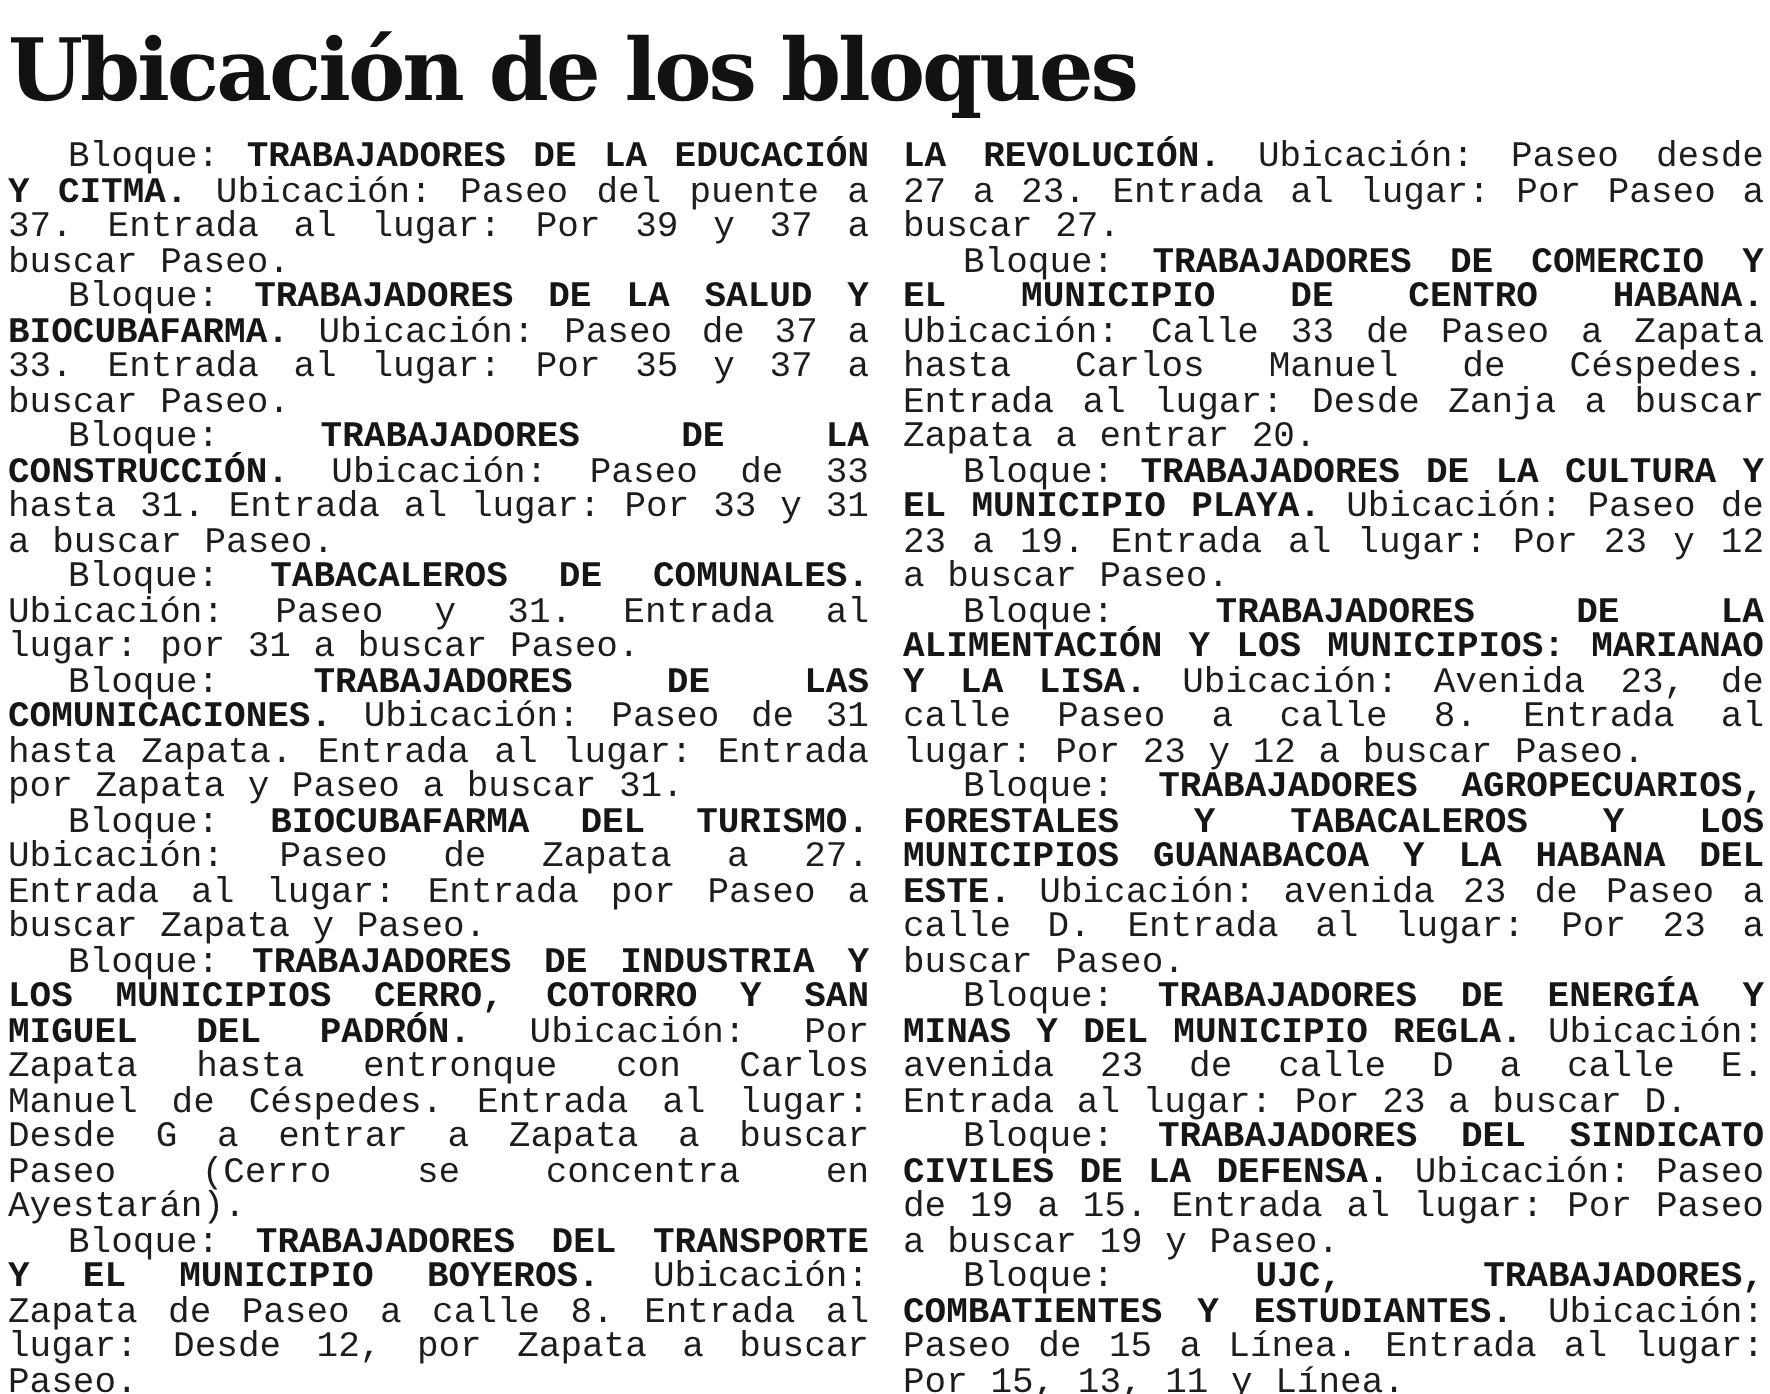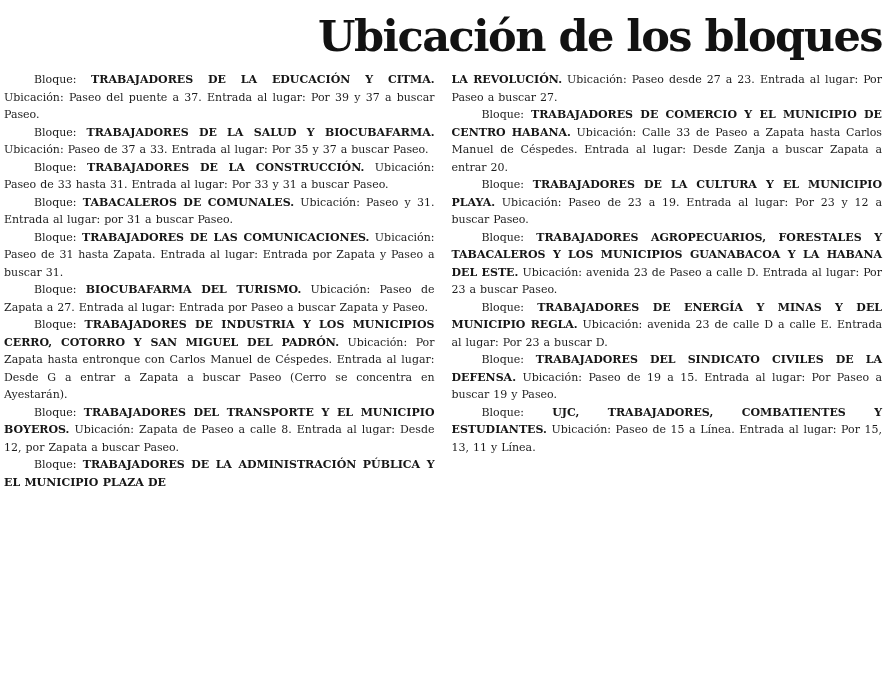--- a/index.html
+++ b/index.html
@@ -21,40 +21,41 @@
     height: 697px;
     padding: 12px 3px 0 4px;
     background: #ffffff;
   }
   .headline {
     font-family: "DejaVu Serif", serif;
     font-weight: 700;
     font-size: 43px;
     line-height: 1.12;
     letter-spacing: -1.5px;
-    text-align: right;
+    text-align: left;
     color: #121212;
     margin: 0 0 11px 0;
   }
   .columns {
     display: flex;
     gap: 17px;
   }
   .col {
     flex: 1 1 0;
     min-width: 0;
   }
   p.entry {
     margin: 0;
-    font-size: 11px;
+    font-size: 18px;
     line-height: 17.5px;
     text-align: justify;
     text-indent: 30px;
     word-spacing: 0.5px;
     color: #1d1d1d;
+    font-family: Liberation Mono, monospace;
   }
   p.entry.continued {
     text-indent: 0;
   }
   p.entry b {
     font-weight: 700;
     color: #161616;
   }
 </style>
 </head>
@@ -72,19 +73,20 @@
         <p class="entry"><span>Bloque: </span><b>TRABAJADORES DE LAS COMUNICACIONES.</b><span> Ubicación: Paseo de 31 hasta Zapata. Entrada al lugar: Entrada por Zapata y Paseo a buscar 31.</span></p>
         <p class="entry"><span>Bloque: </span><b>BIOCUBAFARMA DEL TURISMO.</b><span> Ubicación: Paseo de Zapata a 27. Entrada al lugar: Entrada por Paseo a buscar Zapata y Paseo.</span></p>
         <p class="entry"><span>Bloque: </span><b>TRABAJADORES DE INDUSTRIA Y LOS MUNICIPIOS CERRO, COTORRO Y SAN MIGUEL DEL PADRÓN.</b><span> Ubicación: Por Zapata hasta entronque con Carlos Manuel de Céspedes. Entrada al lugar: Desde G a entrar a Zapata a buscar Paseo (Cerro se concentra en Ayestarán).</span></p>
         <p class="entry"><span>Bloque: </span><b>TRABAJADORES DEL TRANSPORTE Y EL MUNICIPIO BOYEROS.</b><span> Ubicación: Zapata de Paseo a calle 8. Entrada al lugar: Desde 12, por Zapata a buscar Paseo.</span></p>
         <p class="entry"><span>Bloque: </span><b>TRABAJADORES DE LA ADMINISTRACIÓN PÚBLICA Y EL MUNICIPIO PLAZA DE</b></p>
       </div>
     <div class="col">
         <p class="entry continued"><b>LA REVOLUCIÓN.</b><span> Ubicación: Paseo desde 27 a 23. Entrada al lugar: Por Paseo a buscar 27.</span></p>
         <p class="entry"><span>Bloque: </span><b>TRABAJADORES DE COMERCIO Y EL MUNICIPIO DE CENTRO HABANA.</b><span> Ubicación: Calle 33 de Paseo a Zapata hasta Carlos Manuel de Céspedes. Entrada al lugar: Desde Zanja a buscar Zapata a entrar 20.</span></p>
         <p class="entry"><span>Bloque: </span><b>TRABAJADORES DE LA CULTURA Y EL MUNICIPIO PLAYA.</b><span> Ubicación: Paseo de 23 a 19. Entrada al lugar: Por 23 y 12 a buscar Paseo.</span></p>
+        <p class="entry"><span>Bloque: </span><b>TRABAJADORES DE LA ALIMENTACIÓN Y LOS MUNICIPIOS: MARIANAO Y LA LISA.</b><span> Ubicación: Avenida 23, de calle Paseo a calle 8. Entrada al lugar: Por 23 y 12 a buscar Paseo.</span></p>
         <p class="entry"><span>Bloque: </span><b>TRABAJADORES AGROPECUARIOS, FORESTALES Y TABACALEROS Y LOS MUNICIPIOS GUANABACOA Y LA HABANA DEL ESTE.</b><span> Ubicación: avenida 23 de Paseo a calle D. Entrada al lugar: Por 23 a buscar Paseo.</span></p>
         <p class="entry"><span>Bloque: </span><b>TRABAJADORES DE ENERGÍA Y MINAS Y DEL MUNICIPIO REGLA.</b><span> Ubicación: avenida 23 de calle D a calle E. Entrada al lugar: Por 23 a buscar D.</span></p>
         <p class="entry"><span>Bloque: </span><b>TRABAJADORES DEL SINDICATO CIVILES DE LA DEFENSA.</b><span> Ubicación: Paseo de 19 a 15. Entrada al lugar: Por Paseo a buscar 19 y Paseo.</span></p>
         <p class="entry"><span>Bloque: </span><b>UJC, TRABAJADORES, COMBATIENTES Y ESTUDIANTES.</b><span> Ubicación: Paseo de 15 a Línea. Entrada al lugar: Por 15, 13, 11 y Línea.</span></p>
       </div>
   </div>
 </div>
 
 </body></html>

